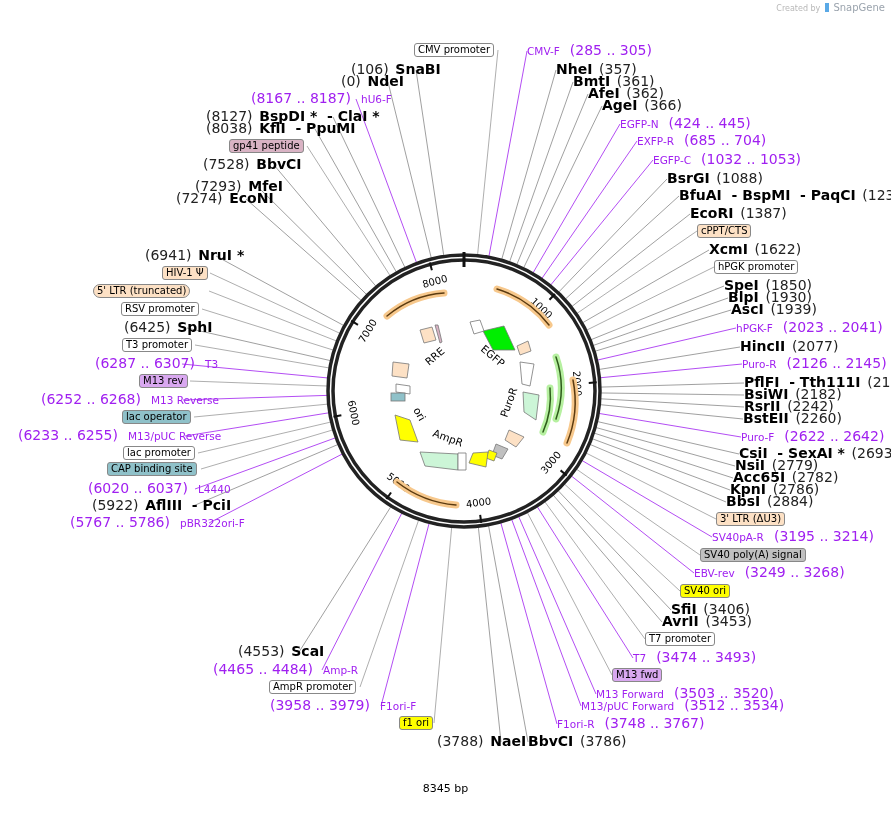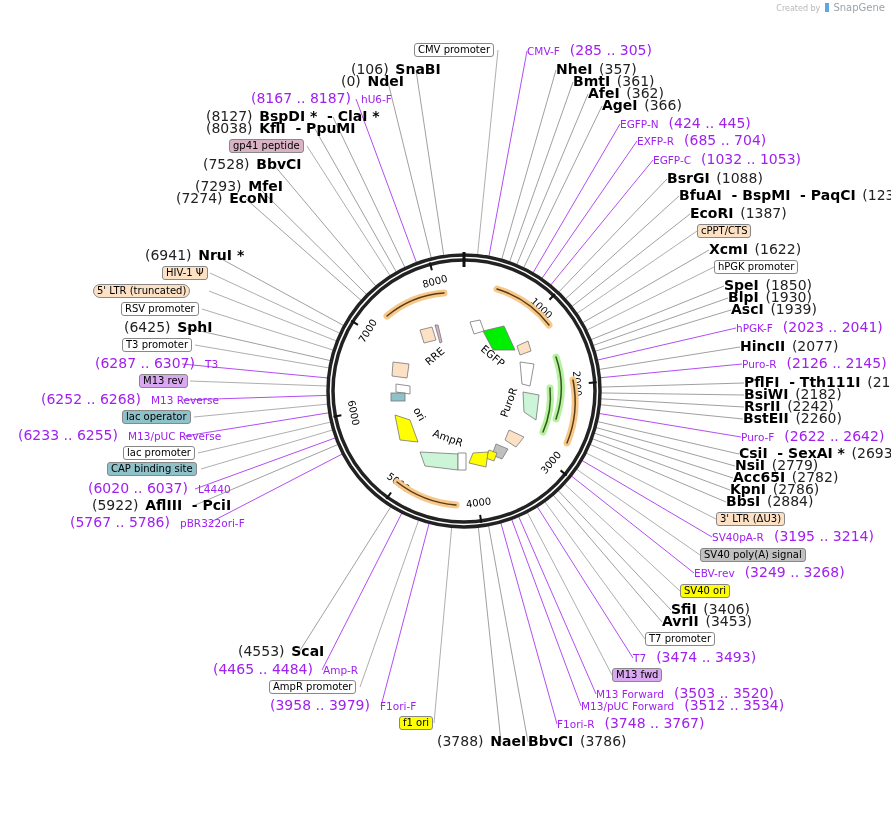--- a/index.html
+++ b/index.html
@@ -247,13 +247,14 @@
       <div class="lbl feat" style="left: 269px; top: 680px; background: rgb(255, 255, 255);">AmpR promoter</div>
       <div class="lbl primer" style="left: 596px; top: 687px;"><span>M13 Forward</span>&nbsp;&nbsp;&nbsp;<span class="pos">(3503 .. 3520)</span></div>
       <div class="lbl primer" style="left: 270px; top: 699px;"><span class="pos">(3958 .. 3979)</span>&nbsp;&nbsp;&nbsp;<span>F1ori-F</span></div>
       <div class="lbl primer" style="left: 581px; top: 699px;"><span>M13/pUC Forward</span>&nbsp;&nbsp;&nbsp;<span class="pos">(3512 .. 3534)</span></div>
       <div class="lbl feat" style="left: 399px; top: 716px; background: rgb(255, 255, 0);">f1 ori</div>
       <div class="lbl primer" style="left: 557px; top: 717px;"><span>F1ori-R</span>&nbsp;&nbsp;&nbsp;<span class="pos">(3748 .. 3767)</span></div>
       <div class="lbl enz" style="left: 437px; top: 735px;"><span class="pos">(3788)</span>&nbsp;&nbsp;<b>NaeI</b></div>
       <div class="lbl enz" style="left: 528px; top: 735px;"><b>BbvCI</b>&nbsp;&nbsp;<span class="pos">(3786)</span></div>
     </div>
 
+  <div id="length">8345 bp</div>
 </div>
 
 </body></html>

